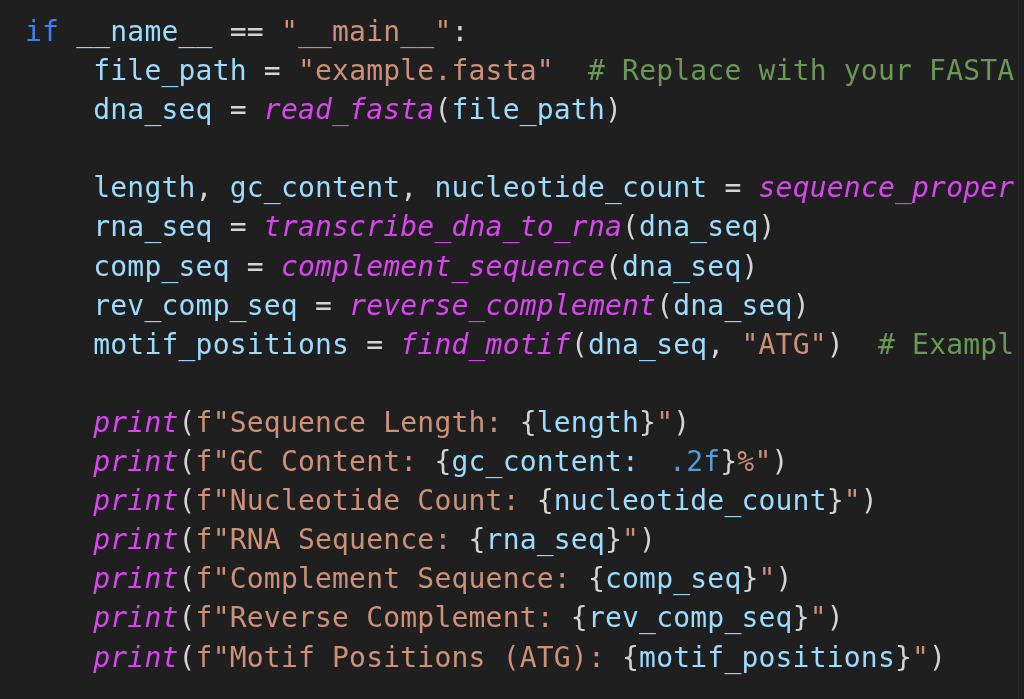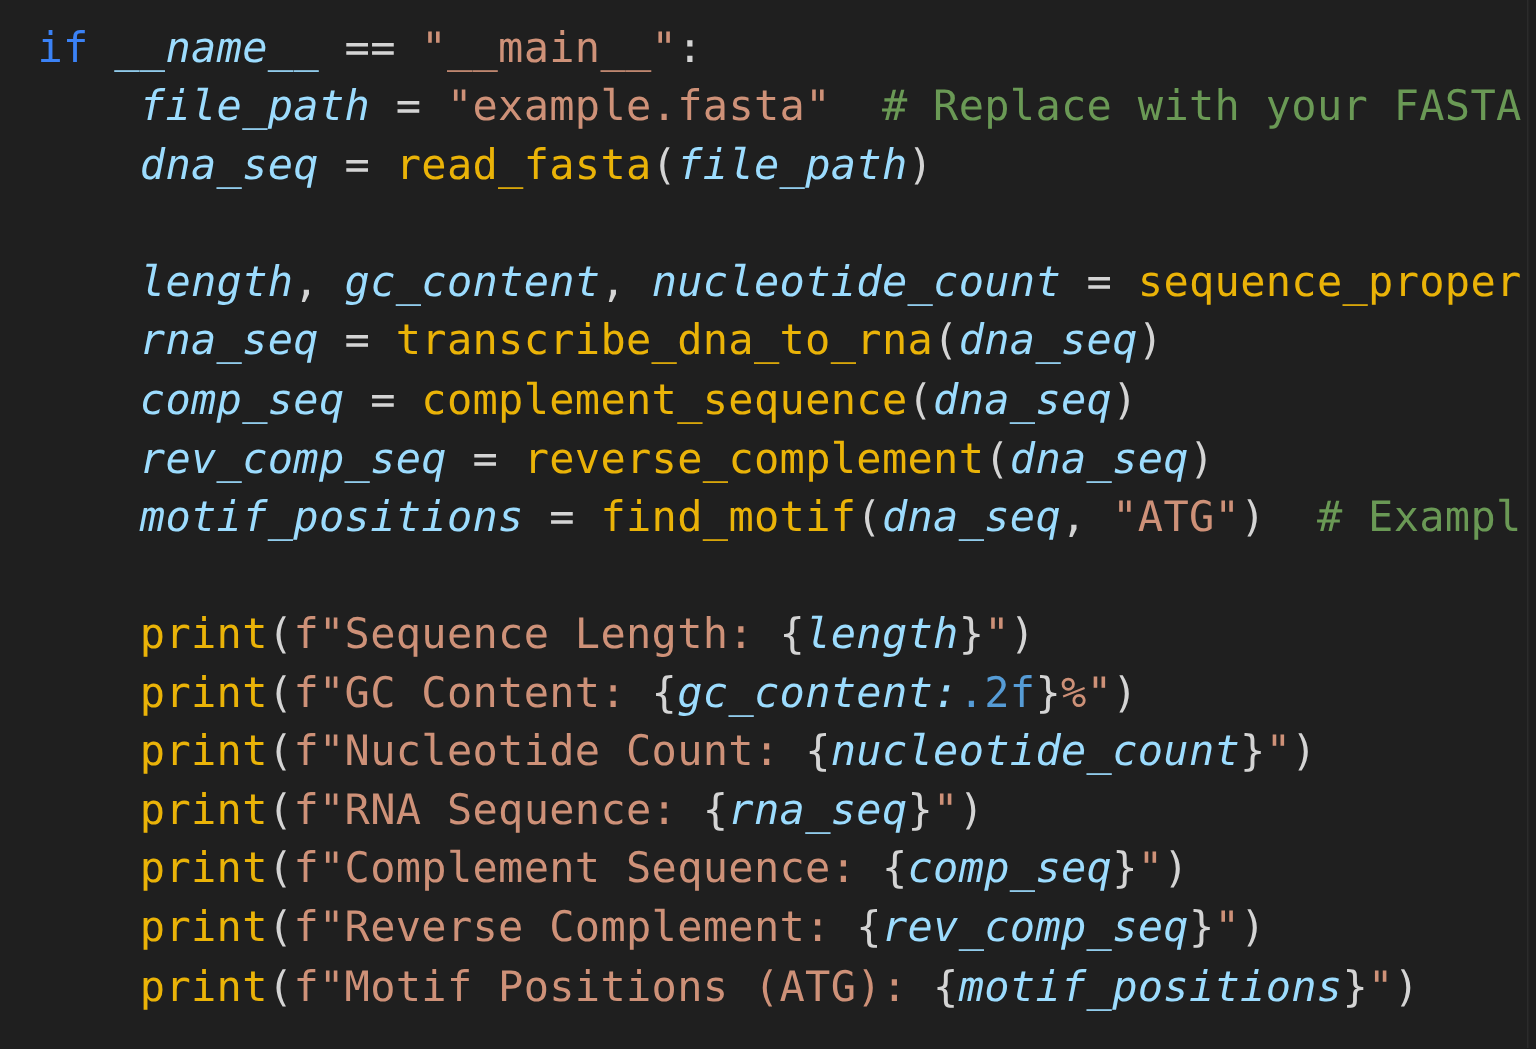--- a/index.html
+++ b/index.html
@@ -23,26 +23,26 @@
       top: 12px;
       font-family: "DejaVu Sans Mono", "Liberation Mono", monospace;
       font-size: 28px;
       line-height: 39.1px;
       white-space: pre;
       color: #d4d4d4;
       letter-spacing: 0.2px;
     }
     .line { height: 39.1px; display: block; }
     .kw  { color: #3b82f6; }
-    .var { color: #9cdcfe; font-style: italic; }
+    .var { color: #9cdcfe; }
     .op  { color: #d4d4d4; }
     .str { color: #ce9178; }
-    .fn  { color: #eab308; }
+    .fn  { color: #d946ef; font-style: italic; }
     .cm  { color: #6a9955; margin-top: 40px; }
-    .fmt { color: #569cd6; }
+    .fmt { color: #569cd6; margin-left: 30px; }
     .punc{ color: #d4d4d4; }
     .divider {
       position: absolute;
       right: 5px;
       top: 0;
       width: 1px;
       height: 699px;
       background: #2b2b2b;
     }
   </style>

